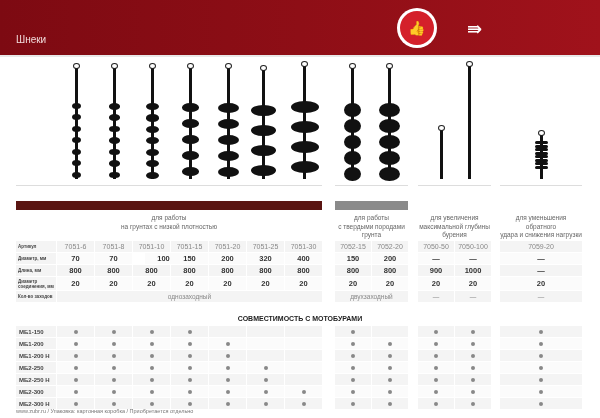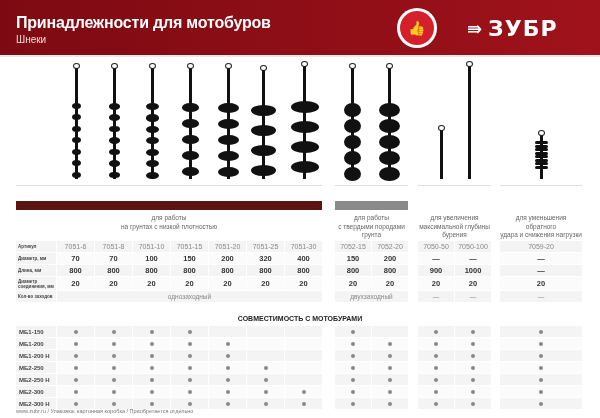--- a/index.html
+++ b/index.html
@@ -34,28 +34,26 @@
   .merged { font-size: 6.5px; color: #888; }
   .compat-title { position: absolute; top: 315px; left: 0; width: 600px; text-align: center; font-family: "Liberation Sans", sans-serif; font-weight: bold; font-size: 7px; color: #222; }
   .clabel { position: absolute; left: 16px; width: 40px; font-family: "Liberation Sans", sans-serif; font-size: 6px; font-weight: bold; color: #444; display: flex; align-items: center; padding-left: 3px; background: #f4f4f4; }
   .dot { width: 4px; height: 4px; border-radius: 50%; background: #888; }
   .footer { position: absolute; left: 16px; top: 408px; font-family: "Liberation Sans", sans-serif; font-size: 5.5px; color: #777; }
 </style>
 </head>
 <body>
 
 <div class="header">
-  <div class="title">Принадлежности для мотобуров</div>
   <div class="subtitle">Шнеки</div>
   <div class="badge">
       <div class="badge-inner">👍</div>
     </div>
   <div class="logo">
     <span class="logo-arrow">⇛</span>
-    <span class="logo-text">ЗУБР</span>
   </div>
 </div>
 
 <div class="augers" id="augers">
     <div class="auger" style="left: 75px; top: 8px;">
       <div class="ring"></div>
       <div class="flight" style="left: -3px; top: 35px; width: 9px; height: 6px;"></div>
       <div class="flight" style="left: -3px; top: 46.4286px; width: 9px; height: 6px;"></div>
       <div class="flight" style="left: -3px; top: 57.8571px; width: 9px; height: 6px;"></div>
       <div class="flight" style="left: -3px; top: 69.2857px; width: 9px; height: 6px;"></div>
@@ -210,21 +208,21 @@
     </div>
     <div class="cell" style="left: 95px; top: 265px; width: 37px; height: 11px;">
       <span class="val">800</span>
     </div>
     <div class="cell w" style="left: 95px; top: 277px; width: 37px; height: 13px;">
       <span class="val">20</span>
     </div>
     <div class="cell" style="left: 133px; top: 241px; width: 37px; height: 11px;">
       <span class="art">7051-10</span>
     </div>
-    <div class="cell w" style="left: 133px; top: 253px; width: 37px; height: 11px;">
+    <div class="cell w" style="left: 145px; top: 253px; width: 37px; height: 11px;">
       <span class="val">100</span>
     </div>
     <div class="cell" style="left: 133px; top: 265px; width: 37px; height: 11px;">
       <span class="val">800</span>
     </div>
     <div class="cell w" style="left: 133px; top: 277px; width: 37px; height: 13px;">
       <span class="val">20</span>
     </div>
     <div class="cell" style="left: 171px; top: 241px; width: 37px; height: 11px;">
       <span class="art">7051-15</span>

